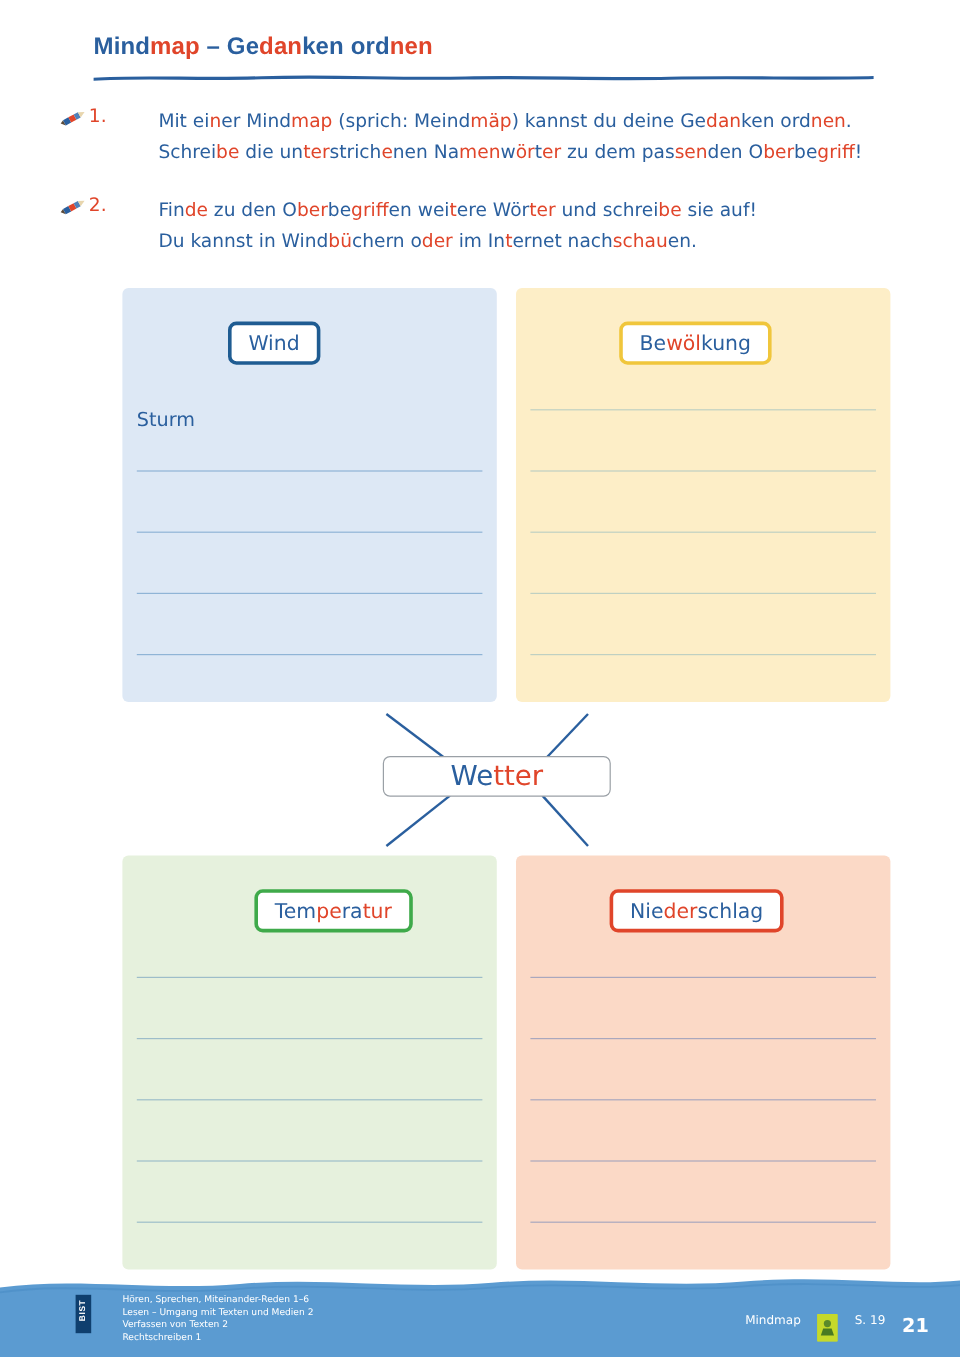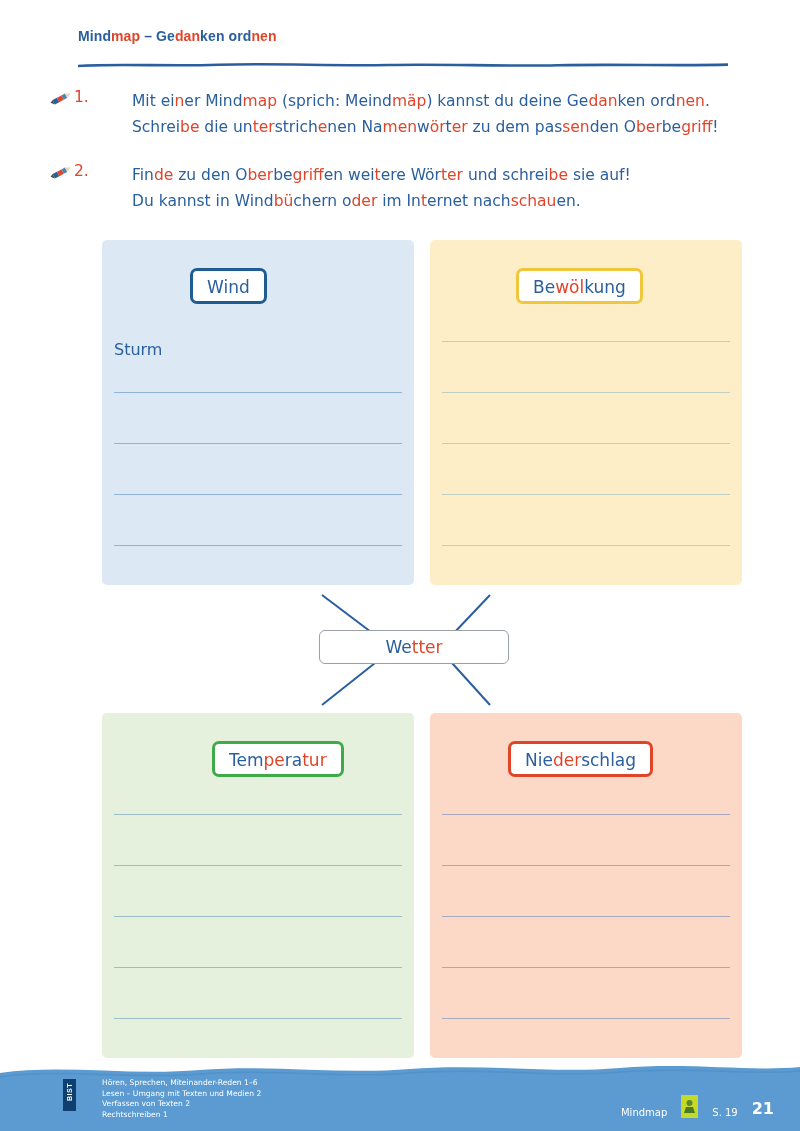--- a/index.html
+++ b/index.html
@@ -11,21 +11,21 @@
     background: #ffffff;
     font-family: "Liberation Sans", sans-serif;
     overflow: hidden;
   }
 
   
   #page-title {
     position: absolute;
     left: 78px;
     top: 28px;
-    font-size: 14px;
+    font-size: 20px;
     font-weight: bold;
     letter-spacing: 0.1px;
     white-space: nowrap;
   }
   .c-blue { color: #2a5f9e; }
   .c-red  { color: #e0452a; }
 
   #title-rule {
     position: absolute;
     left: 78px;
@@ -127,21 +127,21 @@
     left: 319px;
     top: 395px;
     width: 190px;
     height: 34px;
     background: #ffffff;
     border: 1px solid #9aa0a6;
     border-radius: 6px;
     text-align: center;
     line-height: 32px;
     font-family: "DejaVu Sans", sans-serif;
-    font-size: 17px;
+    font-size: 23px;
   }
   #connectors { position: absolute; left: 0; top: 0; width: 800px; height: 800px; }
 
   
   #footer {
     position: absolute;
     left: 0;
     bottom: 0;
     width: 800px;
     height: 72px;
@@ -175,21 +175,21 @@
     font-size: 7.6px;
     line-height: 10.5px;
     font-family: "DejaVu Sans", sans-serif;
     margin-left: 20px;
   }
   #footer-right {
     position: absolute;
     right: 26px;
     top: 1095px;
     display: flex;
-    align-items: flex-end;
+    align-items: flex-start;
     gap: 14px;
     color: #ffffff;
     font-family: "DejaVu Sans", sans-serif;
     font-size: 10px;
   }
   #book-icon {
     width: 17px; height: 23px;
     background: #c5d92b;
     border-radius: 1px;
     position: relative;

